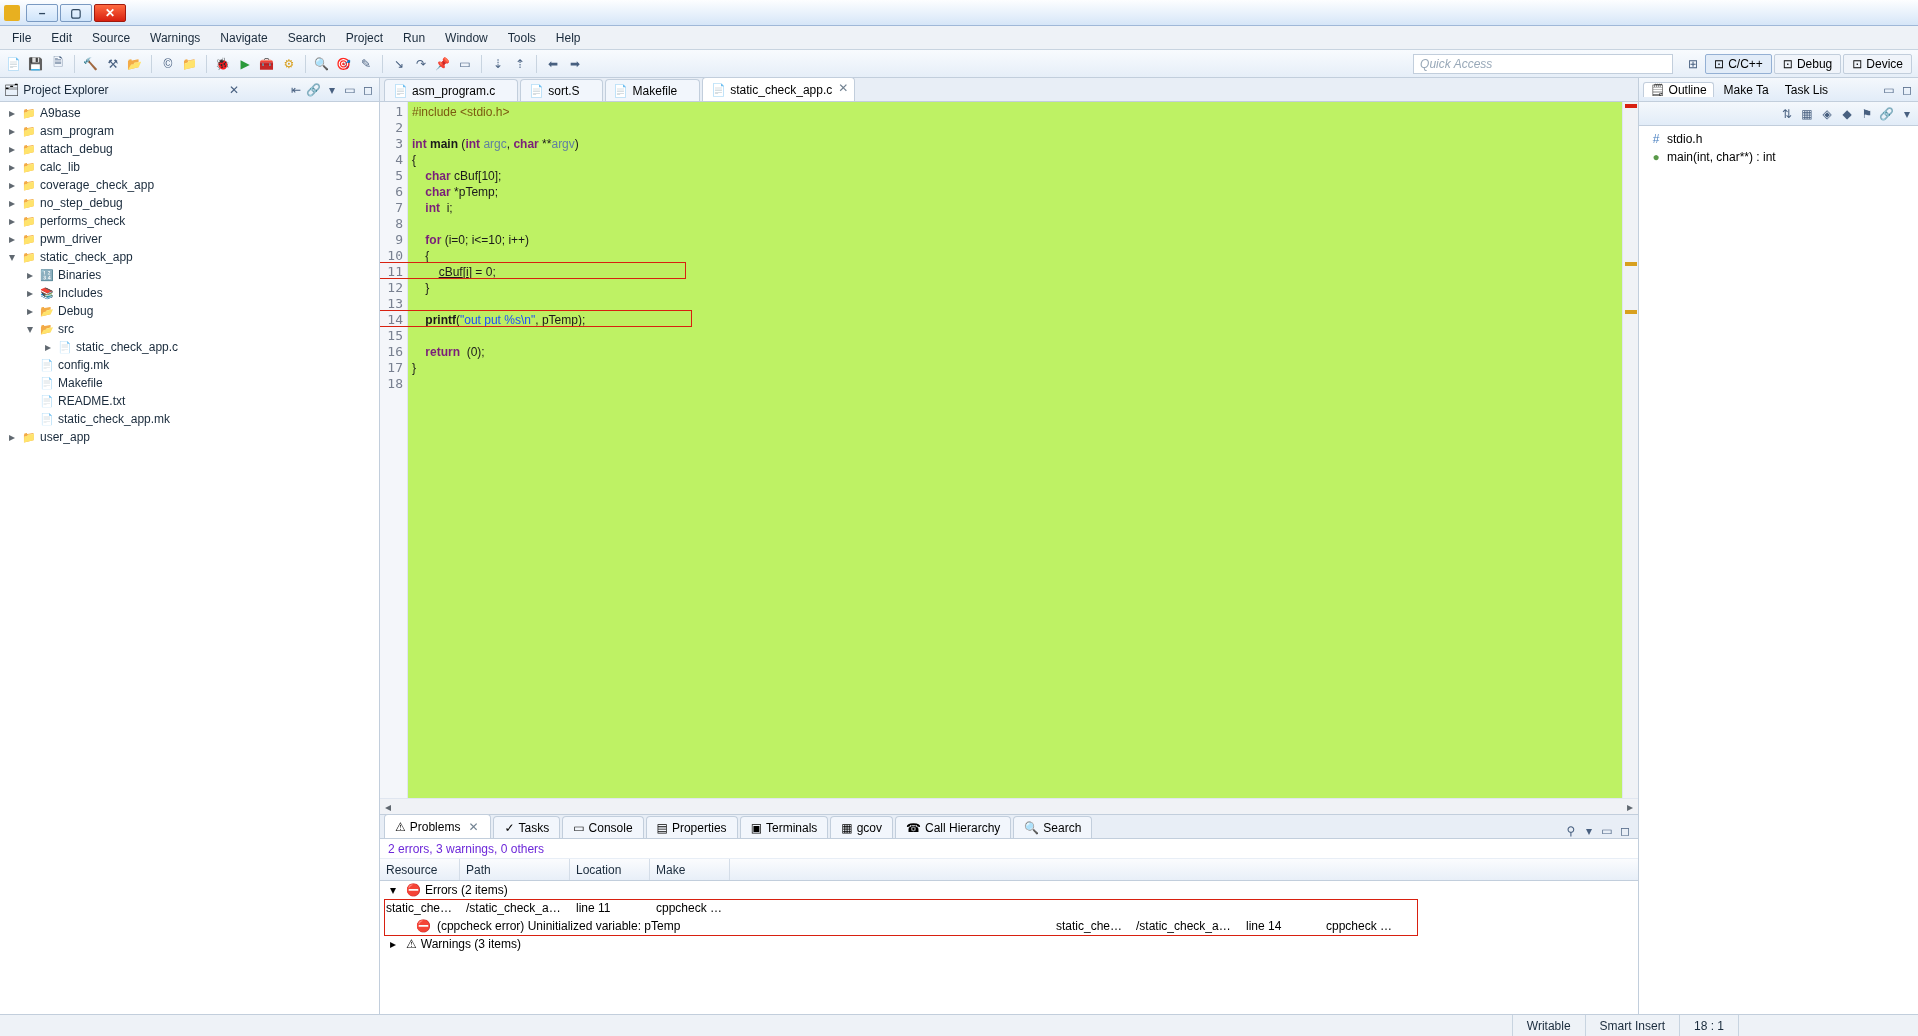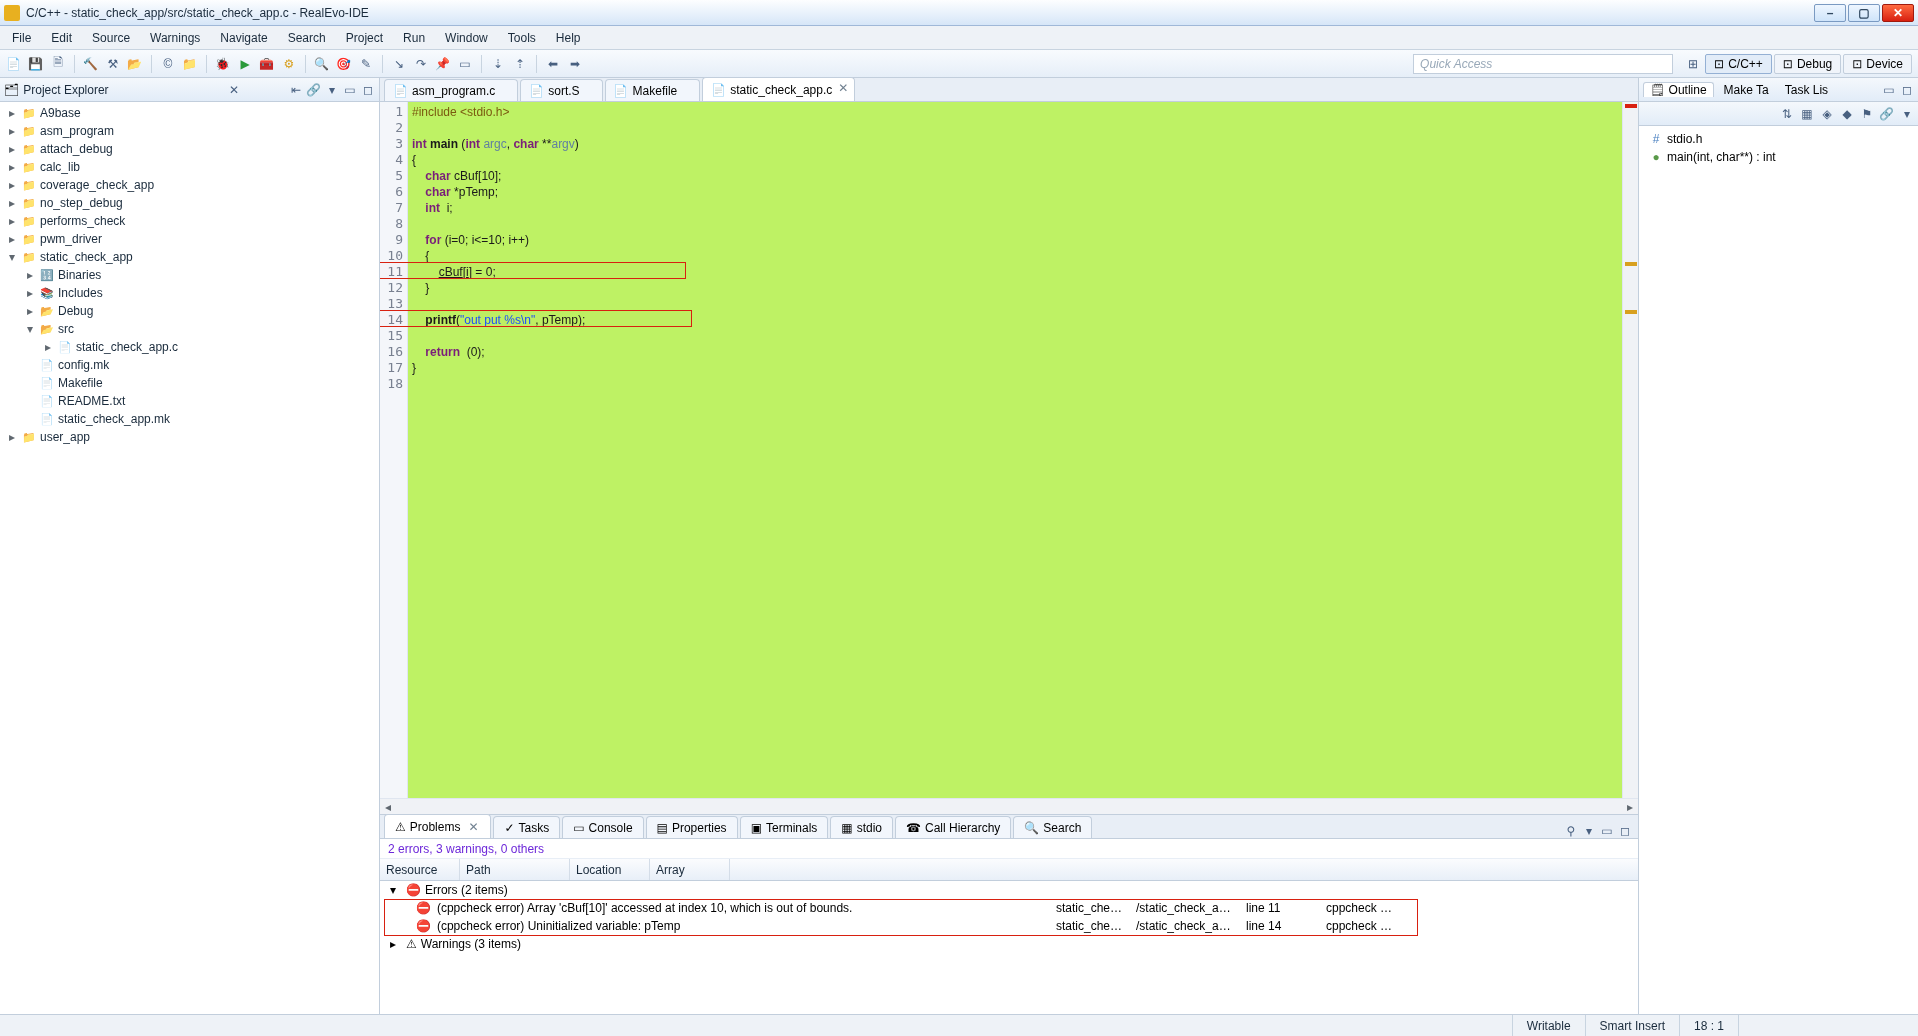--- a/index.html
+++ b/index.html
@@ -65,21 +65,20 @@
 .statusbar{height:22px;background:#eef2f7;border-top:1px solid #c2cedc;display:flex;align-items:center}
 .statusbar .cell{padding:0 14px;border-left:1px solid #c8d4e0;height:100%;display:flex;align-items:center;color:#1a2b3c}
 .btoolright{margin-left:auto;display:flex;gap:4px;padding-right:6px}
 .btoolright .vico{width:14px;height:14px;color:#486080;cursor:pointer;display:flex;align-items:center;justify-content:center}
 </style>
 </head>
 <body>
 
 <div class="titlebar">
   <div class="icon"></div>
-  <div class="title">C/C++ - static_check_app/src/static_check_app.c - RealEvo-IDE</div>
   <div class="winbtns">
     <div class="winbtn">–</div>
     <div class="winbtn">▢</div>
     <div class="winbtn close">✕</div>
   </div>
 </div>
 
 <div class="menubar" id="menubar">
     <div class="mi">File</div>
     <div class="mi">Edit</div>
@@ -327,21 +326,21 @@
           <div class="btab">
             <span>▤</span>
             <span>Properties</span>
           </div>
           <div class="btab">
             <span>▣</span>
             <span>Terminals</span>
           </div>
           <div class="btab">
             <span>▦</span>
-            <span>stdio</span>
+            <span>gcov</span>
           </div>
           <div class="btab">
             <span>☎</span>
             <span>Call Hierarchy</span>
           </div>
           <div class="btab">
             <span>🔍</span>
             <span>Search</span>
           </div>
           <div class="btoolright">
@@ -350,28 +349,27 @@
           <span class="vico">▭</span>
           <span class="vico">◻</span>
         </div>
       </div>
       <div class="bsummary">2 errors, 3 warnings, 0 others</div>
       <div class="ptable">
         <div class="phdr" id="phdr">
             <div class="col" style="width: 80px;">Resource</div>
             <div class="col" style="width: 110px;">Path</div>
             <div class="col" style="width: 80px;">Location</div>
-            <div class="col" style="width: 80px;">Array</div>
+            <div class="col" style="width: 80px;">Make</div>
           </div>
         <div id="prows" style="position:relative">
             <div class="prow">
               <div class="col" style="width:670px;padding-left:10px"><span style="width:12px;display:inline-block">▾</span><span style="margin:0 4px">⛔</span>Errors (2 items)</div>
             </div>
             <div class="prow">
-              <div class="col" style="width:670px;padding-left:36px"><span style="margin-right:6px">⛔</span>(cppcheck error) Array 'cBuf[10]' accessed at index 10, which is out of bounds.</div>
               <div class="col" style="width:80px">static_chec...</div>
               <div class="col" style="width:110px">/static_check_ap...</div>
               <div class="col" style="width:80px">line 11</div>
               <div class="col" style="width:80px">cppcheck P...</div>
             </div>
             <div class="prow">
               <div class="col" style="width:670px;padding-left:36px"><span style="margin-right:6px">⛔</span>(cppcheck error) Uninitialized variable: pTemp</div>
               <div class="col" style="width:80px">static_chec...</div>
               <div class="col" style="width:110px">/static_check_ap...</div>
               <div class="col" style="width:80px">line 14</div>

